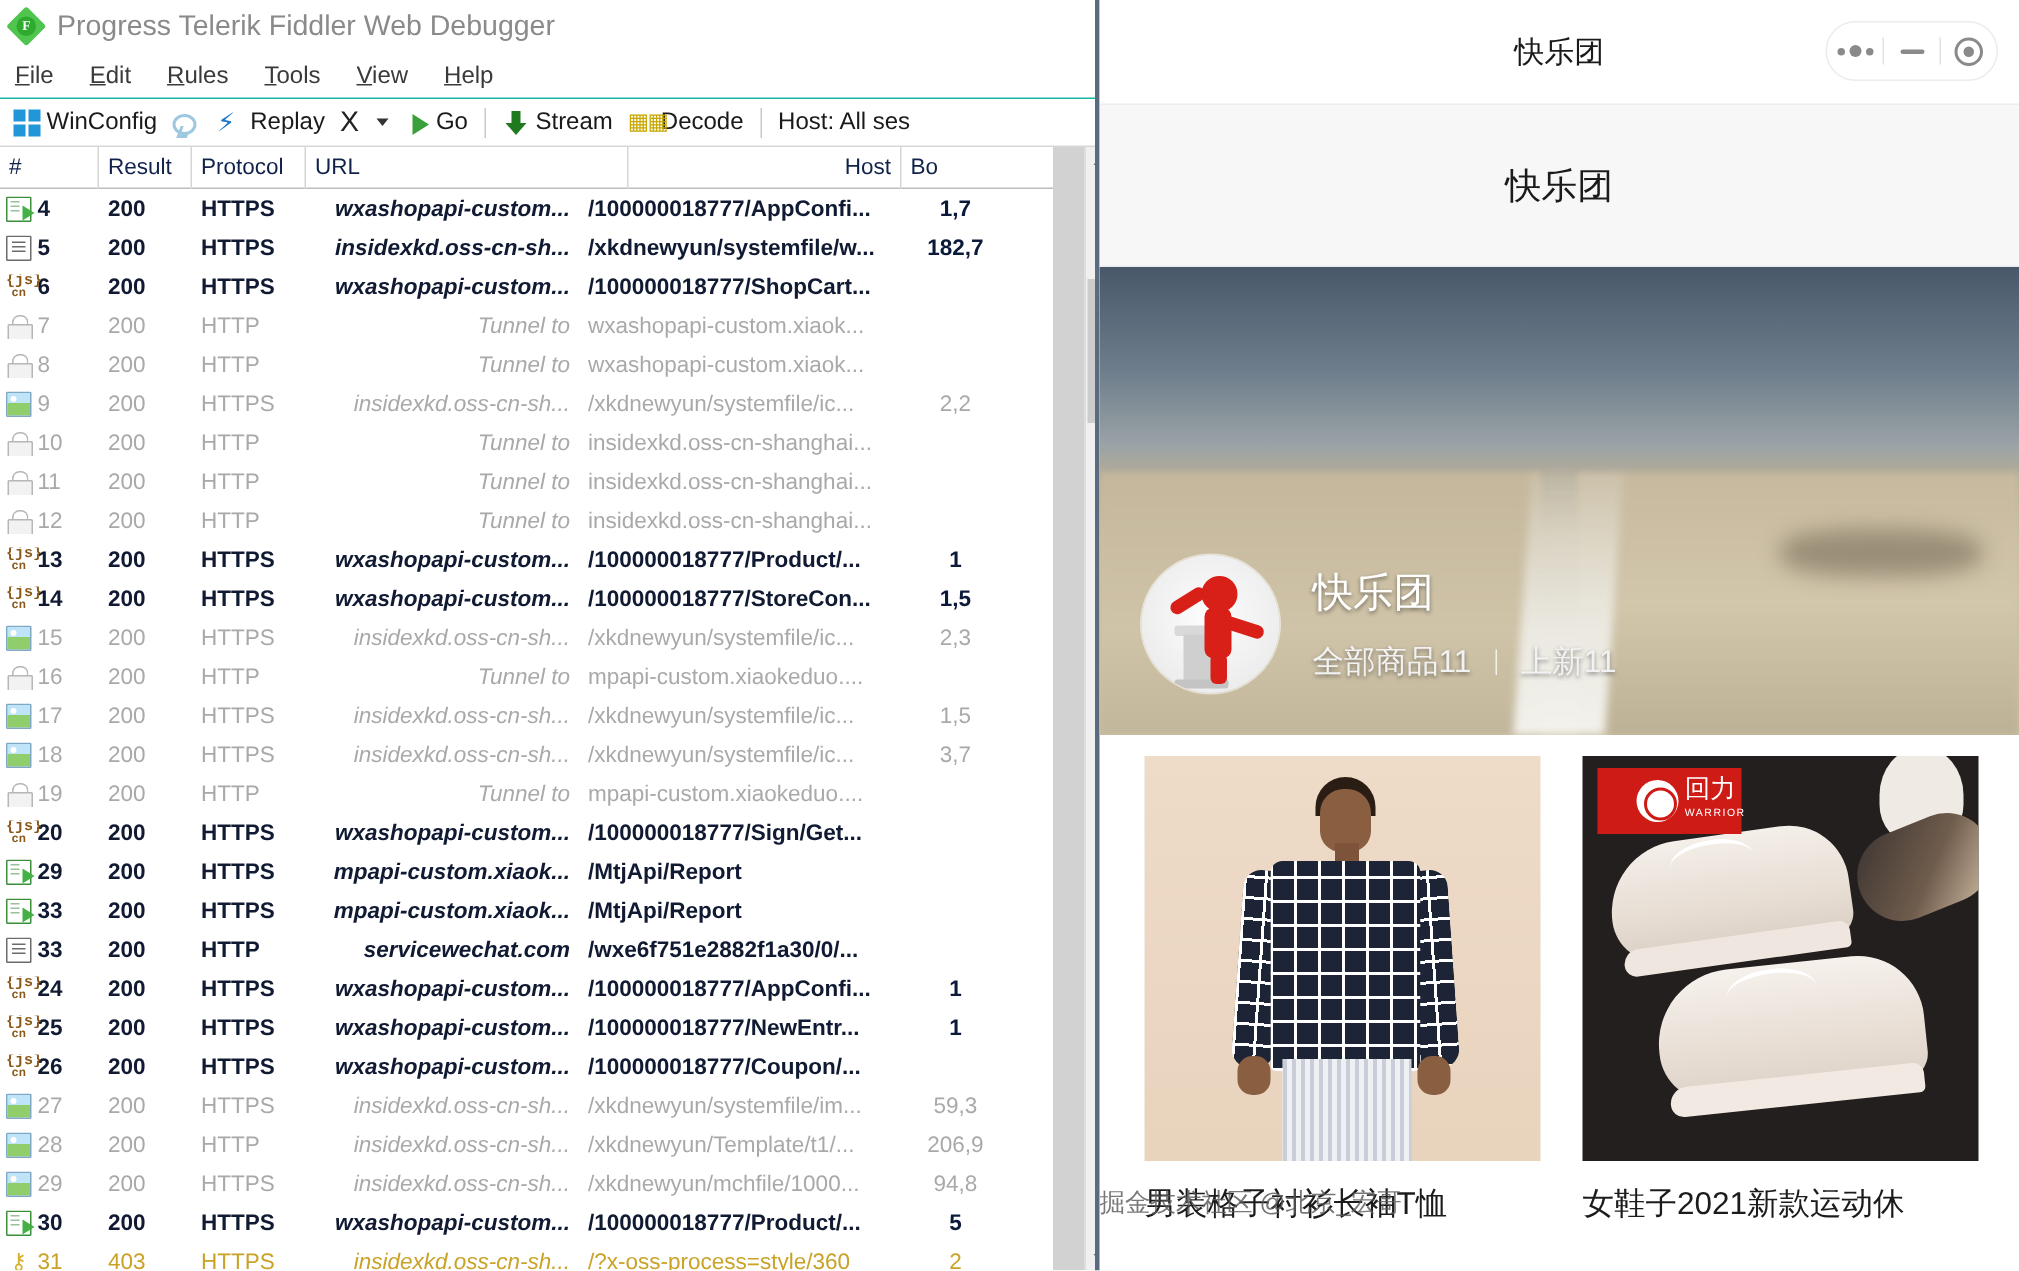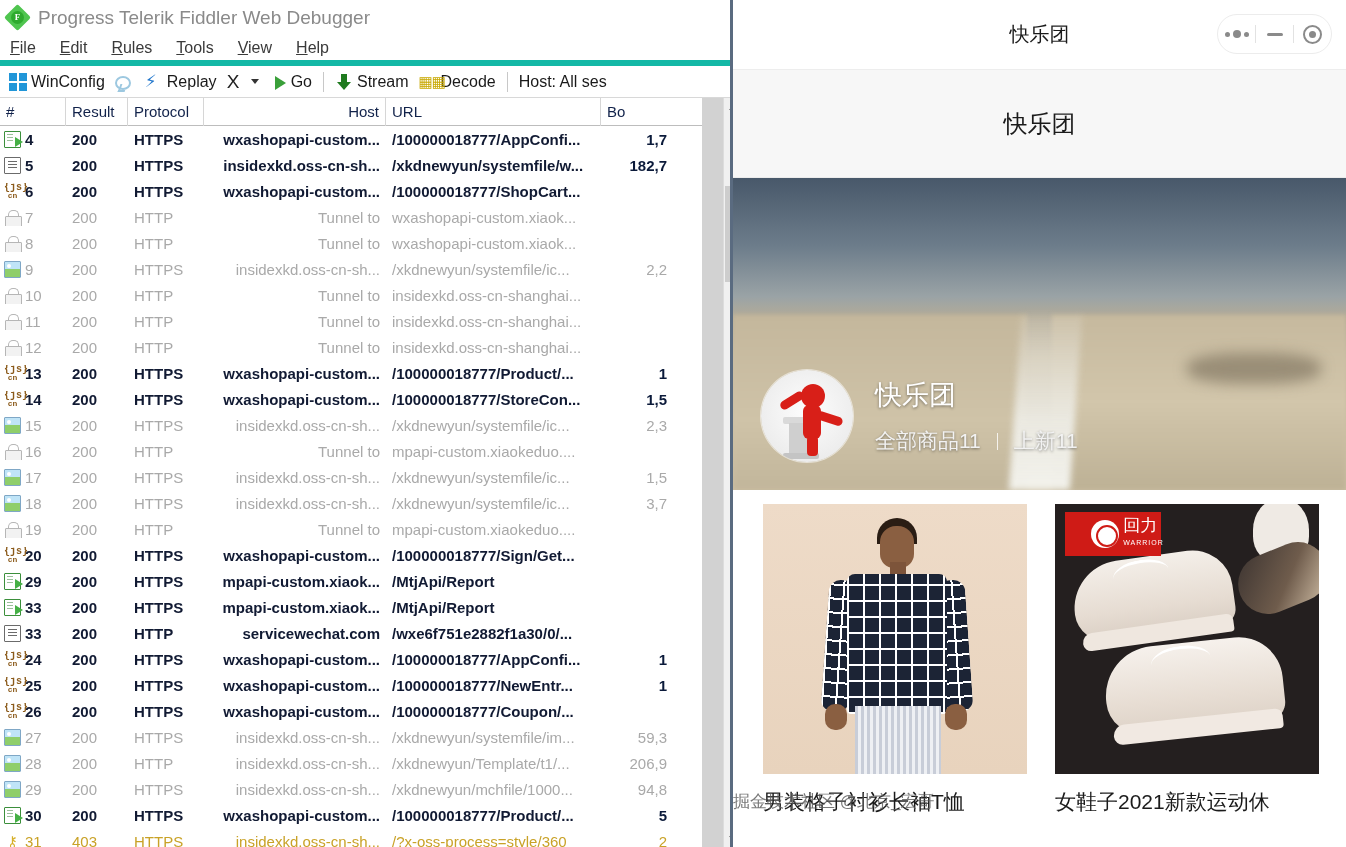--- a/index.html
+++ b/index.html
@@ -55,21 +55,21 @@
     font-family: "Liberation Sans", sans-serif;
     white-space: nowrap;
   }
 
   
   .menubar {
     height: 30px;
     display: flex; align-items: center;
     padding-left: 10px;
     background: #ffffff;
-    border-bottom: 6px solid #14b8a6;
+    border-bottom: 1px solid #14b8a6;
   }
   .menu-item {
     font-size: 16px; color: #3a3a3a;
     margin-right: 24px;
     white-space: nowrap;
     cursor: default;
   }
   .menu-item .u { text-decoration: underline; }
 
   
@@ -146,23 +146,23 @@
 
   .rows { position: relative; height: calc(100% - 28px); overflow: hidden; }
   .srow {
     display: flex; height: 26px; align-items: center;
     font-size: 15px; white-space: nowrap;
   }
   .srow .cell { padding: 0 6px; overflow: hidden; white-space: nowrap; }
   .cell.c-num   { width: 66px; display:flex; align-items:center; gap:4px; padding-left:4px;}
   .cell.c-res   { width: 62px; text-align: left; }
   .cell.c-pro   { width: 76px; text-align: left; }
-  .cell.c-host  { width: 182px; text-align: right; }
+  .cell.c-host  { width: 182px; text-align: right; font-style: italic; }
   .cell.c-url   { width: 215px; text-align: left; }
-  .cell.c-body  { width: 72px; text-align: right; }
+  .cell.c-body  { width: 72px; text-align: center; }
 
   .srow.dark  { color: #111a33; font-weight: 600; }
   .srow.gray  { color: #a9a9a9; }
   .srow.key   { color: #c9a227; }
   .srow.dark .cell.c-body { color:#0b1a3a; }
   .srow.gray .cell.c-body { color:#a9a9a9; }
 
   
   .ricon { width: 17px; height: 17px; flex: 0 0 auto; position: relative; }
   .ricon.doc-arrow { border: 1.5px solid #3b8f3b; background: #fff; border-radius: 1px; }
@@ -453,22 +453,22 @@
       <div class="tb-btn">
         <span>Host: All ses</span>
       </div>
     </div>
 
     <div class="grid-wrap">
       <div class="grid-head">
         <div class="hc c-num">#</div>
         <div class="hc c-res">Result</div>
         <div class="hc c-pro">Protocol</div>
+        <div class="hc c-url">URL</div>
         <div class="hc c-host">Host</div>
-        <div class="hc c-url">URL</div>
         <div class="hc c-body">Bo</div>
       </div>
       <div class="rows" id="rows">
           <div class="srow dark">
             <div class="cell c-num">
               <span class="ricon doc-arrow"></span>
               <span>4</span>
             </div>
             <div class="cell c-res">200</div>
             <div class="cell c-pro">HTTPS</div>

